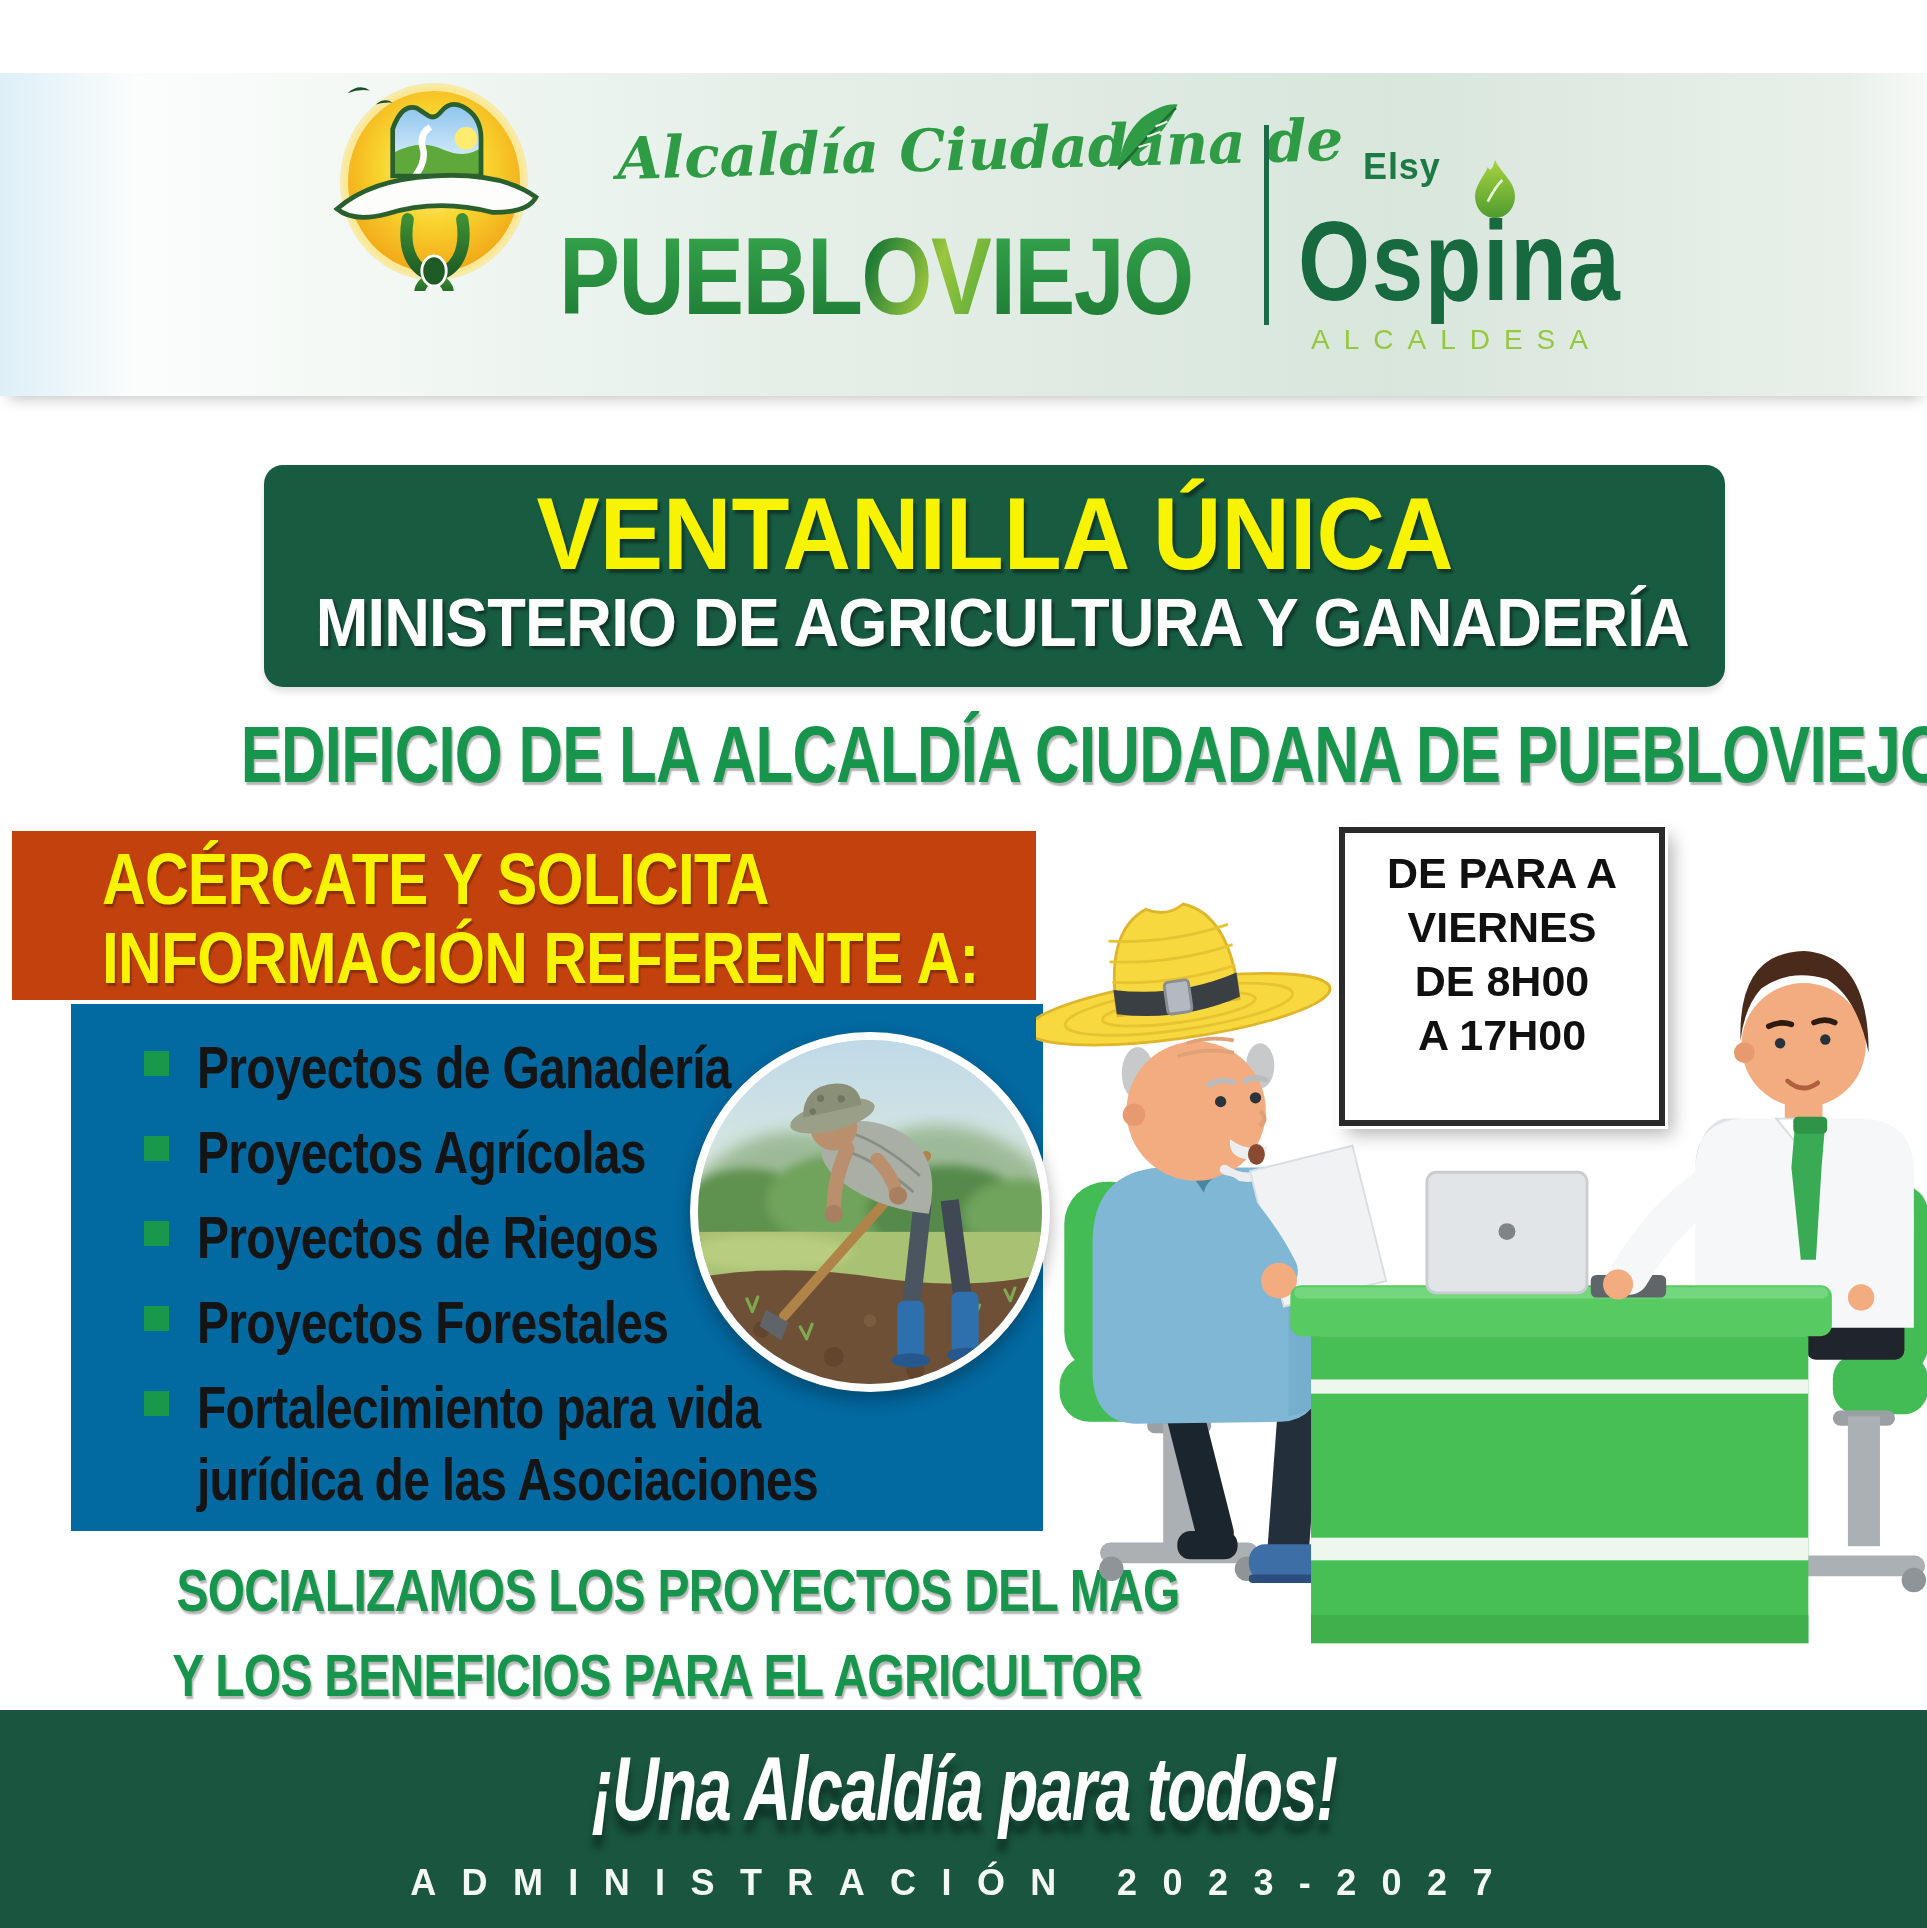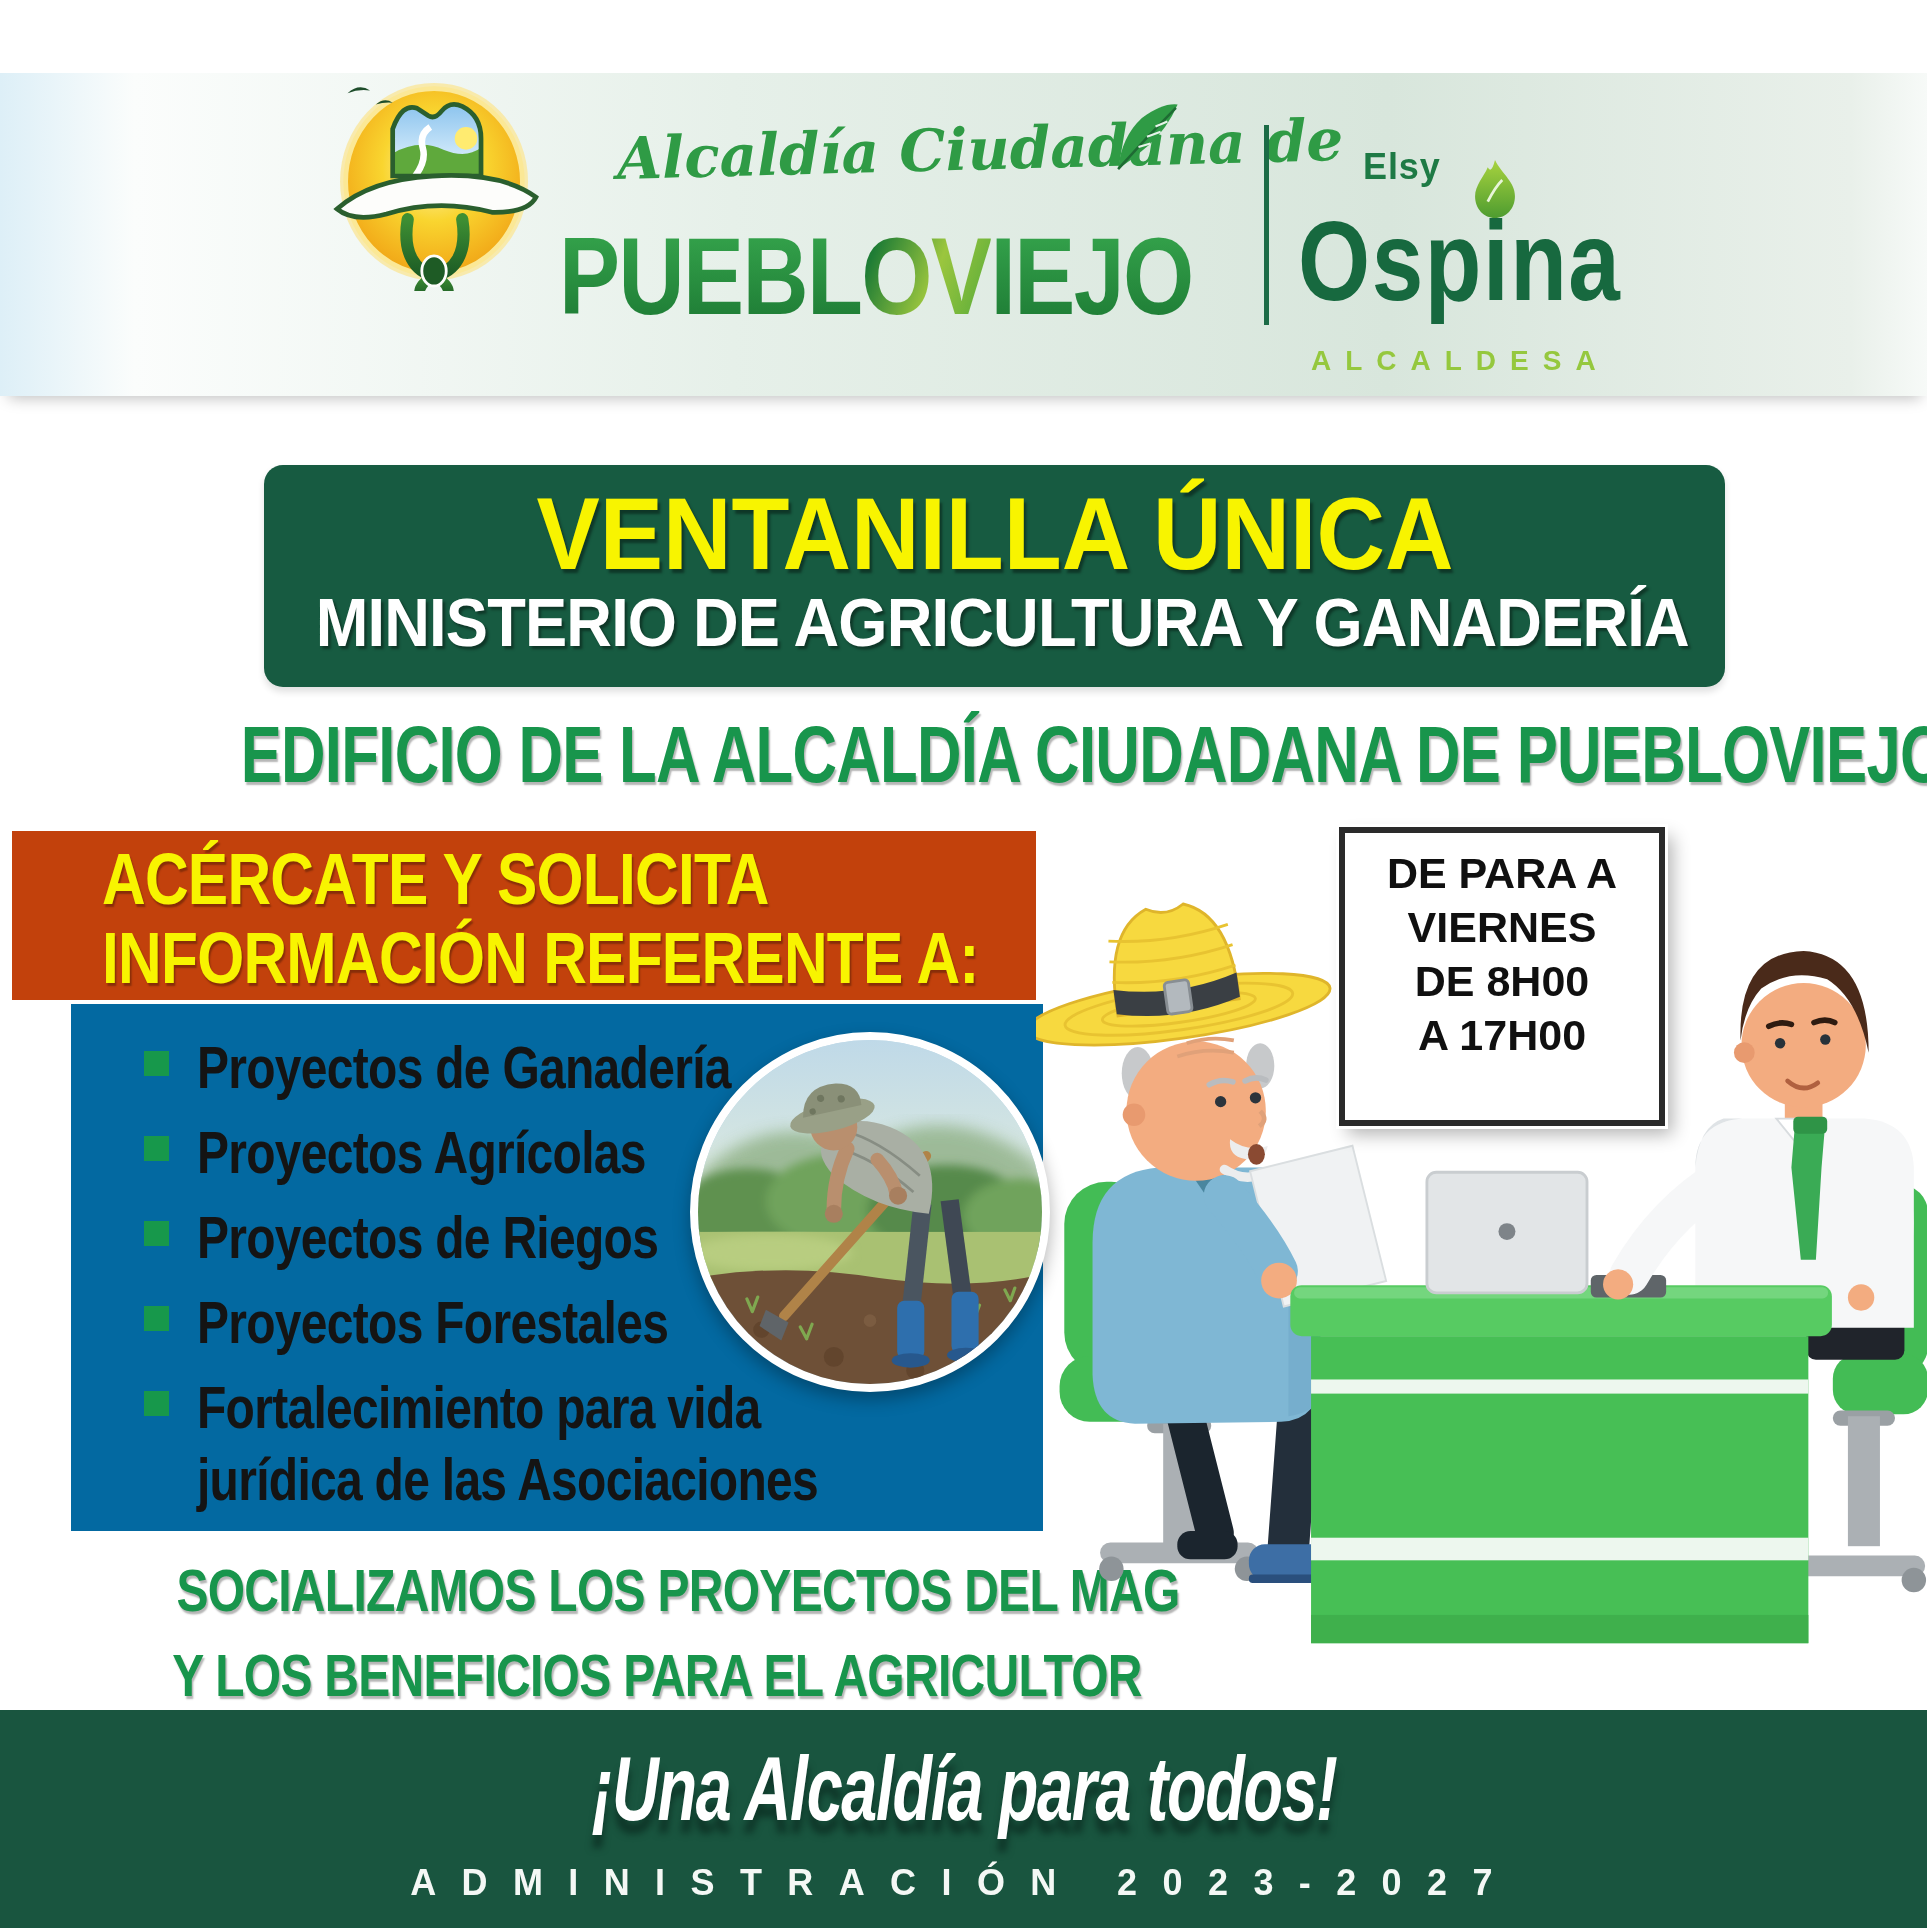--- a/index.html
+++ b/index.html
@@ -24,21 +24,21 @@
     font-size:109px; font-weight:bold; letter-spacing:-1.9px; line-height:1;
     transform:scaleX(.84); transform-origin:left center; color:#28913F;
   }
   .muni-name .seg { background:linear-gradient(180deg,#35A44C 10%,#1E7C35 90%); -webkit-background-clip:text; background-clip:text; color:transparent; }
   .muni-name .accent { background:linear-gradient(115deg,#1E7C35 15%,#9BC63E 55%,#5FAE3A 90%); -webkit-background-clip:text; background-clip:text; color:transparent; }
   .divider { position:absolute; left:1264px; top:52px; width:4.7px; height:200px; background:#1B6B46; }
   .elsy { position:absolute; left:1363px; top:73px; font-size:36px; font-weight:bold; color:#1E7A45; letter-spacing:0.9px; }
   .flame-svg { position:absolute; left:1475px; top:87px; width:40px; height:58px; }
   .ospina { position:absolute; left:1298px; top:132px; font-size:113px; font-weight:bold; color:#17693F;
             letter-spacing:1.9px; transform:scaleX(.82); transform-origin:left center; line-height:1; }
-  .alcaldesa { position:absolute; left:1311px; top:272px; font-size:28px; font-weight:bold; color:#95C83E; letter-spacing:14px; white-space:nowrap; }
+  .alcaldesa { position:absolute; left:1311px; top:251px; font-size:28px; font-weight:normal; color:#95C83E; letter-spacing:14px; white-space:nowrap; }
 
   
   .banner {
     position:absolute; left:264px; top:465px; width:1461px; height:222px;
     background:#175B41; border-radius:19px; text-align:center;
     box-shadow:0 4.7px 7.5px rgba(0,0,0,.12); padding-top:17px;
   }
   .banner-title { font-size:102px; font-weight:bold; color:#F8F400; line-height:104px; white-space:nowrap;
     display:inline-block; transform:scaleX(.93); text-shadow:2.8px 3.8px 2.8px rgba(0,0,0,.4); letter-spacing:0px;}
   .banner-sub { display:block; }

